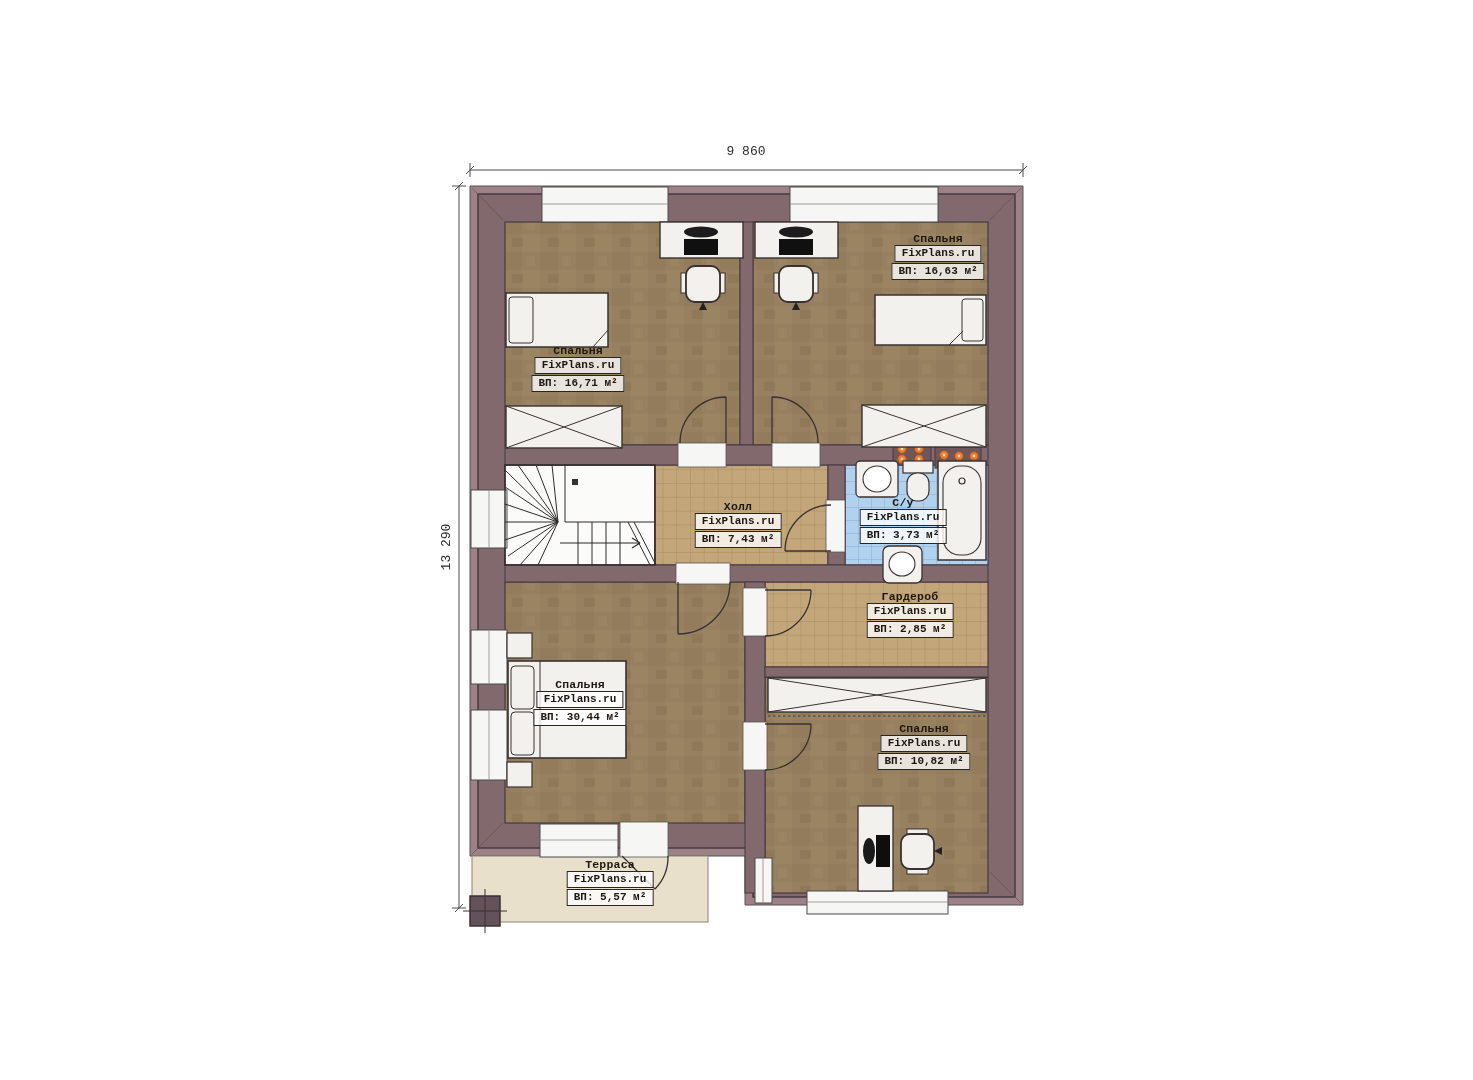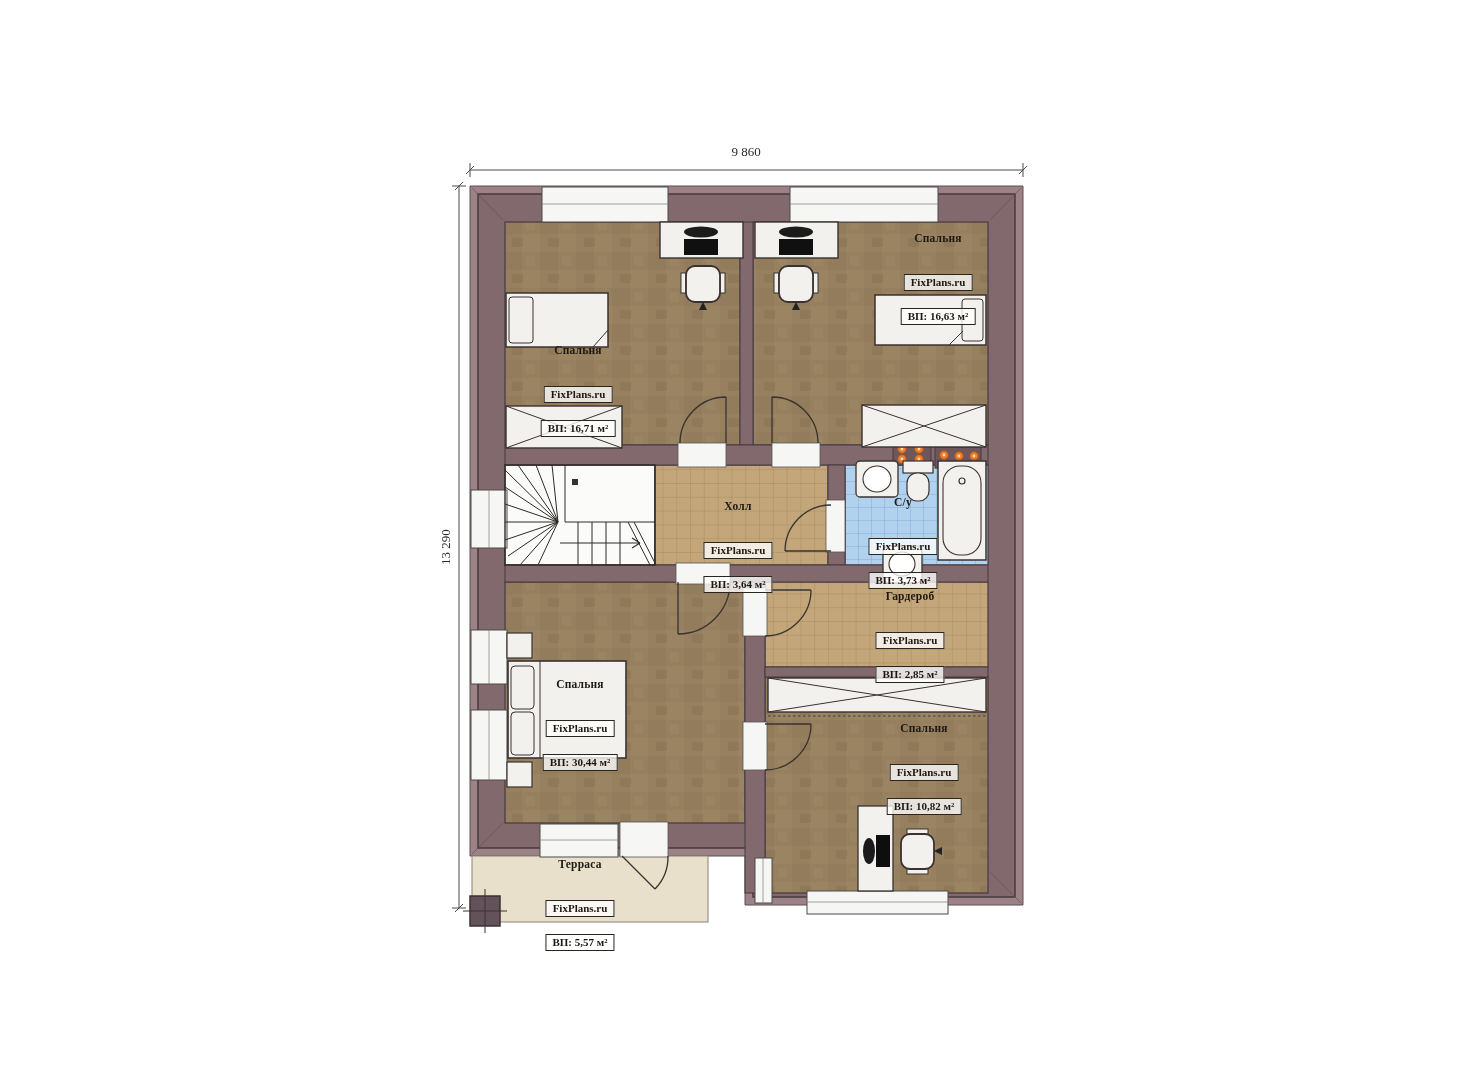--- a/index.html
+++ b/index.html
@@ -1,25 +1,25 @@
 <!DOCTYPE html>
 <html><head>
 <meta charset="utf-8">
 <style>
   html,body{margin:0;padding:0;background:#ffffff;}
   #page{position:relative;width:1358px;height:1080px;background:#fff;overflow:hidden;
-        font-family:Liberation Serif, serif;}
+        font-family:Liberation Mono, monospace;}
   svg{position:absolute;left:0;top:0;}
   :root{
     --wall:#82696e; --wall-light:#9c8287; --wall-outline:#473a40;
     --furn:#f2f1ee; --ink:#3a3230;
   }
-  .rlabel{position:absolute;transform:translateX(-50%);text-align:center;color:#1d1812;z-index:5;gap:16px;}
+  .rlabel{position:absolute;transform:translateX(-50%);text-align:center;color:#1d1812;z-index:5;}
   .rname{font-size:11.5px;font-weight:bold;letter-spacing:.2px;white-space:nowrap;}
-  .rbox{display:inline-block;margin-top:14px;border:1.6px solid #2a241e;background:rgba(255,255,255,.78);
+  .rbox{display:inline-block;margin-top:0;border:1.6px solid #2a241e;background:rgba(255,255,255,.78);
         font-size:11px;font-weight:bold;padding:0 6px;line-height:15px;white-space:nowrap;}
   .rbox+ .rbox{margin-top:1px;}
   .rstack{display:flex;flex-direction:column;align-items:center;}
   .dim{position:absolute;font-size:13px;color:#2b2b2b;z-index:5;white-space:nowrap;}
   .dim-top{left:746px;top:144px;transform:translateX(-50%);}
   .dim-left{left:446px;top:547px;transform:translate(-50%,-50%) rotate(-90deg);}
 </style>
 </head>
 <body>
 
@@ -303,21 +303,21 @@
 
   <div class="rlabel rstack" style="left:938px;top:232px;">
     <div class="rname">Спальня</div>
     <div class="rbox">FixPlans.ru</div>
     <div class="rbox">ВП: 16,63 м²</div>
   </div>
 
   <div class="rlabel rstack" style="left:738px;top:500px;">
     <div class="rname">Холл</div>
     <div class="rbox">FixPlans.ru</div>
-    <div class="rbox">ВП: 3,64 м²</div>
+    <div class="rbox">ВП: 7,43 м²</div>
   </div>
 
   <div class="rlabel rstack" style="left:903px;top:496px;">
     <div class="rname">С/у</div>
     <div class="rbox">FixPlans.ru</div>
     <div class="rbox">ВП: 3,73 м²</div>
   </div>
 
   <div class="rlabel rstack" style="left:910px;top:590px;">
     <div class="rname">Гардероб</div>
@@ -330,19 +330,19 @@
     <div class="rbox">FixPlans.ru</div>
     <div class="rbox">ВП: 30,44 м²</div>
   </div>
 
   <div class="rlabel rstack" style="left:924px;top:722px;">
     <div class="rname">Спальня</div>
     <div class="rbox">FixPlans.ru</div>
     <div class="rbox">ВП: 10,82 м²</div>
   </div>
 
-  <div class="rlabel rstack" style="left:580px;top:858px;">
+  <div class="rlabel rstack" style="left:610px;top:858px;">
     <div class="rname">Терраса</div>
     <div class="rbox">FixPlans.ru</div>
     <div class="rbox">ВП: 5,57 м²</div>
   </div>
 
 </div>
 
 </body></html>

